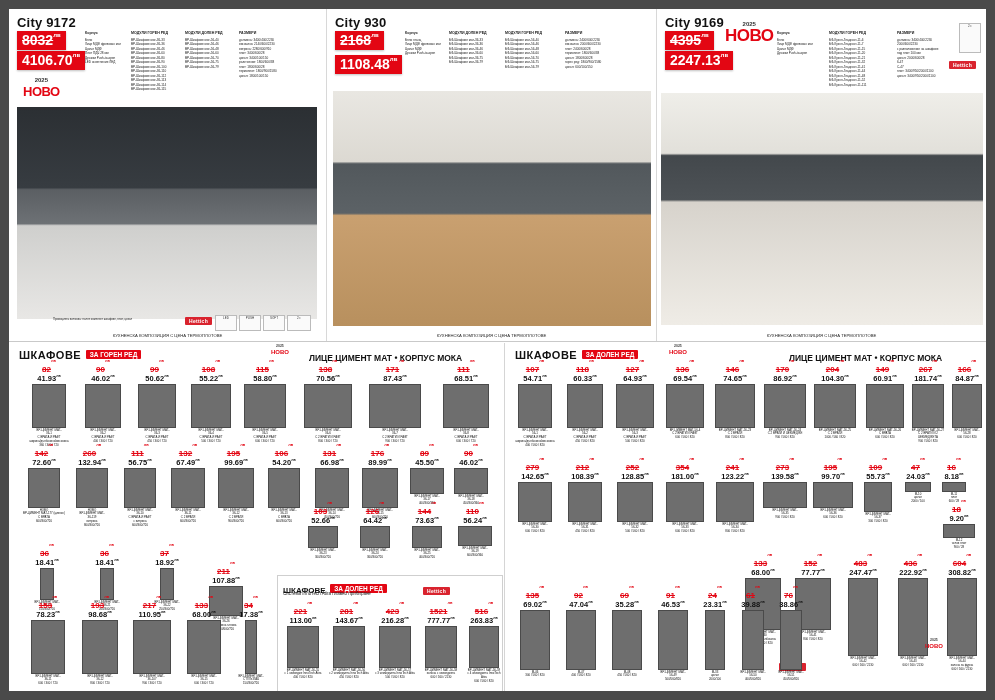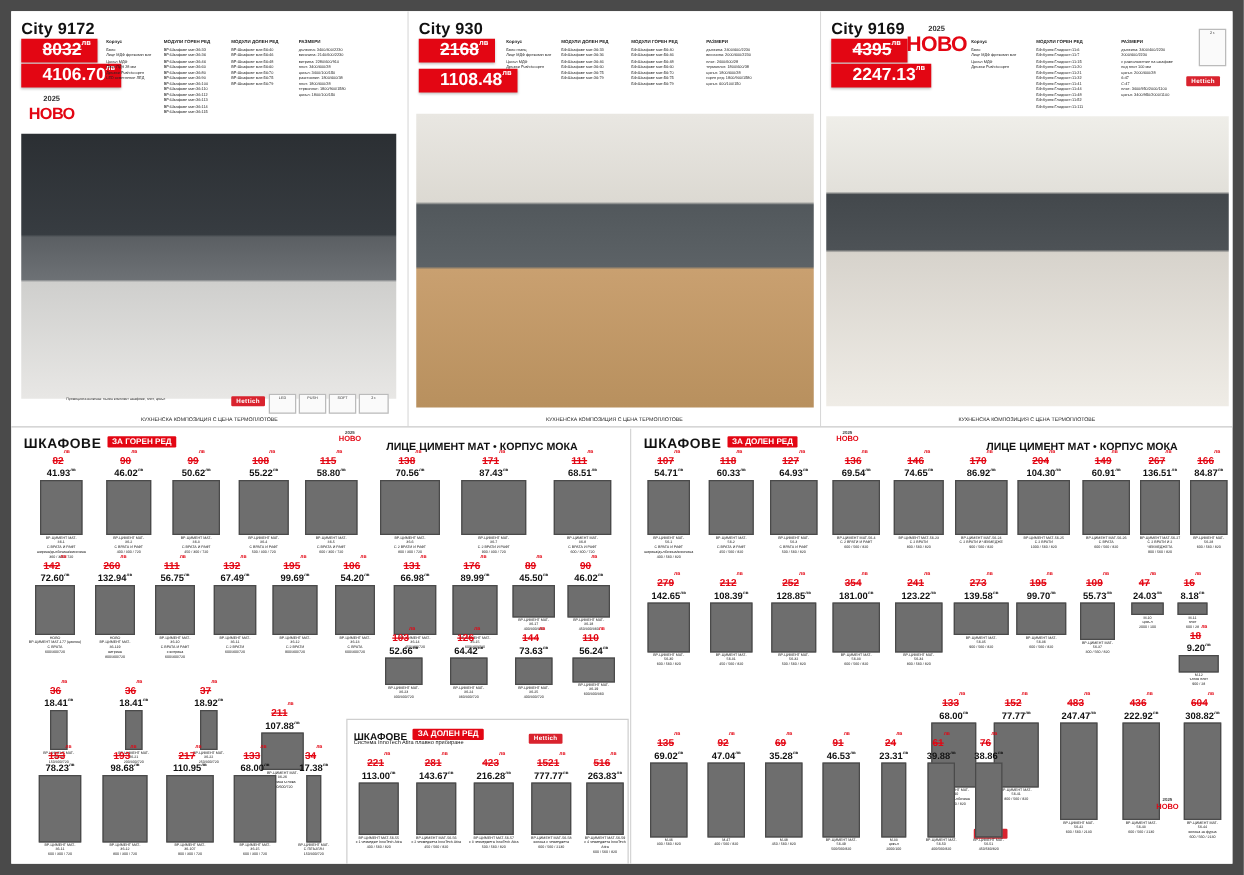--- a/index.html
+++ b/index.html
@@ -34,21 +34,21 @@
     font-size:13px; font-weight:bold; color:#111; letter-spacing:0.2px;
   }
   .pricebox {
     position:absolute; left:8px;
     background:#e30613; color:#fff;
     padding:1px 5px 1px 5px;
     font-weight:bold;
     line-height:1.05;
     box-shadow:0 1px 2px rgba(0,0,0,.25);
   }
-  .pricebox .num { font-size:14px;margin-left:12px; }
+  .pricebox .num { font-size:14px; }
   .pricebox .cur { font-size:6px; vertical-align:top; }
   .pb-a { top:22px; }
   .pb-b { top:42px; background:#e30613; }
   .pb-strike { text-decoration: line-through; text-decoration-thickness:1px; }
 
   .novo {
     position:absolute;
     color:#e30613; font-weight:bold; text-align:center; line-height:1;
   }
   .novo .yr { font-size:6px; color:#333; display:block; }
@@ -725,21 +725,21 @@
   <div class="item" style="left:852px; top:350px; width:48px;">
     <div class="pr"><span class="a pb-strike">149</span><span class="c">лв</span></div>
     <div class="pr2"><span>60.91</span><span class="c">лв</span></div>
     <div class="img cab door-lines" style="width:38px;height:44px;"></div>
     <div class="lbl">ВР-ЦИМЕНТ МАТ-56-26
 С ВРАТА
 600 / 560 / 820</div>
   </div>
   <div class="item" style="left:900px; top:350px; width:38px;">
     <div class="pr"><span class="a pb-strike">267</span><span class="c">лв</span></div>
-    <div class="pr2"><span>136.51</span><span class="c">лв</span></div>
+    <div class="pr2"><span>181.74</span><span class="c">лв</span></div>
     <div class="img cab door-lines" style="width:32px;height:44px;"></div>
     <div class="lbl">ВР-ЦИМЕНТ МАТ-56-27
 С 2 ВРАТИ И 2 ЧЕКМЕДЖЕТА
 900 / 560 / 820</div>
   </div>
   <div class="item" style="left:940px; top:350px; width:36px;">
     <div class="pr"><span class="a pb-strike">166</span><span class="c">лв</span></div>
     <div class="pr2"><span>84.87</span><span class="c">лв</span></div>
     <div class="img cab door-lines" style="width:30px;height:44px;"></div>
     <div class="lbl">ВР-ЦИМЕНТ МАТ-

